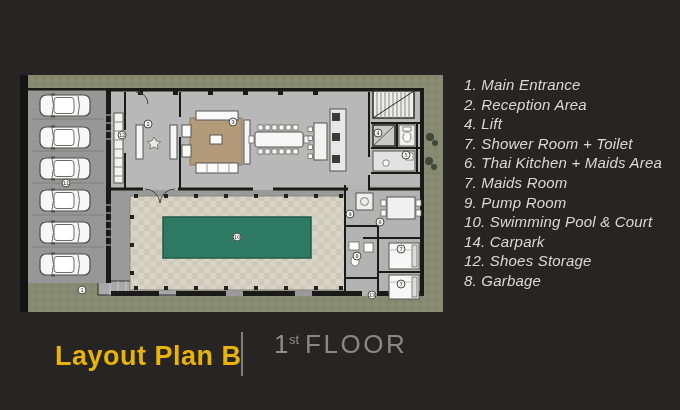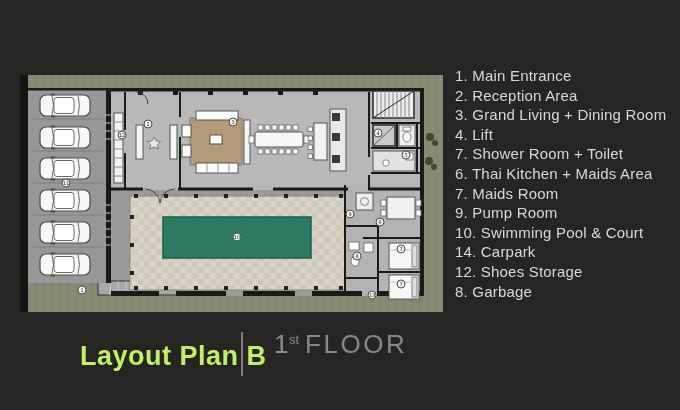--- a/index.html
+++ b/index.html
@@ -16,30 +16,30 @@
   .marker{
     position:absolute;width:9px;height:9px;border-radius:50%;
     background:#f2f2f0;border:1px solid #4a4a48;box-sizing:border-box;
     color:#2e2e2c;font-size:5px;line-height:7px;text-align:center;
     letter-spacing:-0.3px;transform:translate(-50%,-50%);
     font-family:"DejaVu Sans", sans-serif;
   }
 
   
   .legend{position:absolute;left:455px;top:66px;width:215px;}
-  .legend ul{list-style:none;margin:0;padding:0;}
+  .legend ul{list-style:none;margin:9px;padding:0;font-style:italic;}
   .legend li{
     font-size:15px;line-height:19.6px;color:#d9d9d9;
     letter-spacing:0.2px;white-space:nowrap;
   }
 
   
   .footer-title{
     position:absolute;left:55px;top:341px;
-    font-size:27px;font-weight:600;color:#bef264;letter-spacing:0.5px;margin-left:25px;
+    font-size:27px;font-weight:600;color:#eab308;letter-spacing:0.5px;
   }
   .footer-divider{
     position:absolute;left:241px;top:332px;width:2px;height:44px;
     background:#7d7d7b;
   }
   .floor-label{
     position:absolute;left:274px;top:329px;
     font-size:26px;font-weight:400;color:#8e8e8c;letter-spacing:0.5px;
   }
   .floor-label .ord{font-size:13px;vertical-align:9px;letter-spacing:0;}
@@ -373,21 +373,20 @@
         <div class="marker" style="left: 48px; top: 108px;">11</div>
         <div class="marker" style="left: 104px; top: 60px;">12</div>
         <div class="marker" style="left: 354px; top: 220px;">13</div>
       </div>
   </div>
 
   <div class="legend">
     <ul>
       <li>1. Main Entrance</li>
       <li>2. Reception Area</li>
-      <li>3. Grand Living + Dining Room</li>
       <li>4. Lift</li>
       <li>7. Shower Room + Toilet</li>
       <li>6. Thai Kitchen + Maids Area</li>
       <li>7. Maids Room</li>
       <li>9. Pump Room</li>
       <li>10. Swimming Pool &amp; Court</li>
       <li>14. Carpark</li>
       <li>12. Shoes Storage</li>
       <li>8. Garbage</li>
     </ul>

